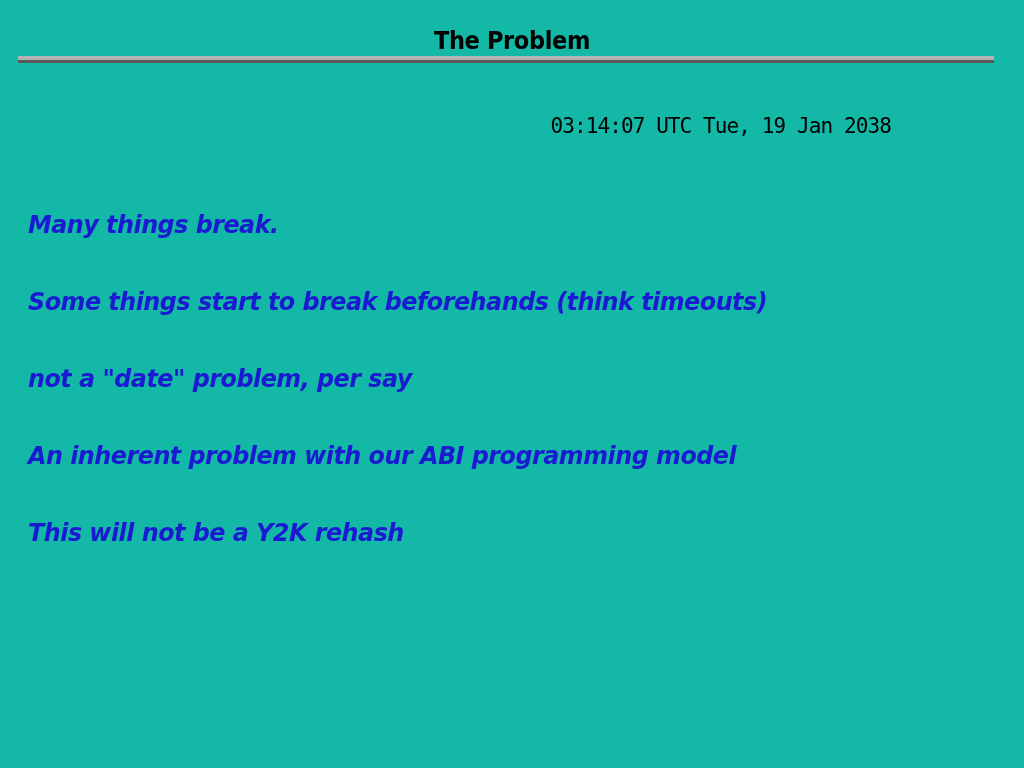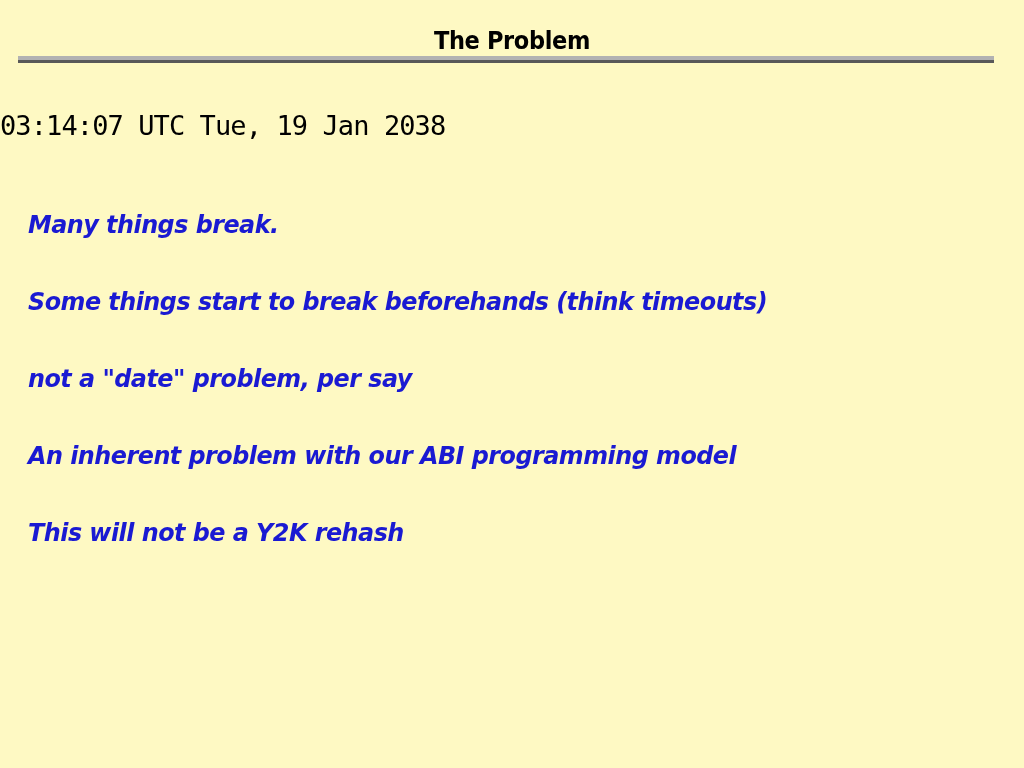--- a/index.html
+++ b/index.html
@@ -15,21 +15,21 @@
     overflow: hidden;
     position: relative;
   }
 
   .slide {
     position: absolute;
     left: 0;
     top: 0;
     width: 1024px;
     height: 768px;
-    background: #fef9c3;
+    background: #14b8a6;
   }
 
   
   .slide-title {
     position: absolute;
     left: 0;
     top: 26px;
     width: 1024px;
     text-align: center;
     color: #000000;
@@ -67,24 +67,24 @@
     height: 3px;
     background: #595959;
   }
 
   
   .clock-line {
     position: absolute;
     left: 0;
     top: 110px;
     width: 891px;
-    text-align: left;
+    text-align: right;
     color: #000000;
     font-family: "DejaVu Sans Mono", monospace;
-    font-size: 27px;
+    font-size: 21px;
     font-weight: 400;
     letter-spacing: -0.9px;
     line-height: 32px;
     white-space: nowrap;
   }
 
   
   .body-list {
     position: absolute;
     left: 28px;

